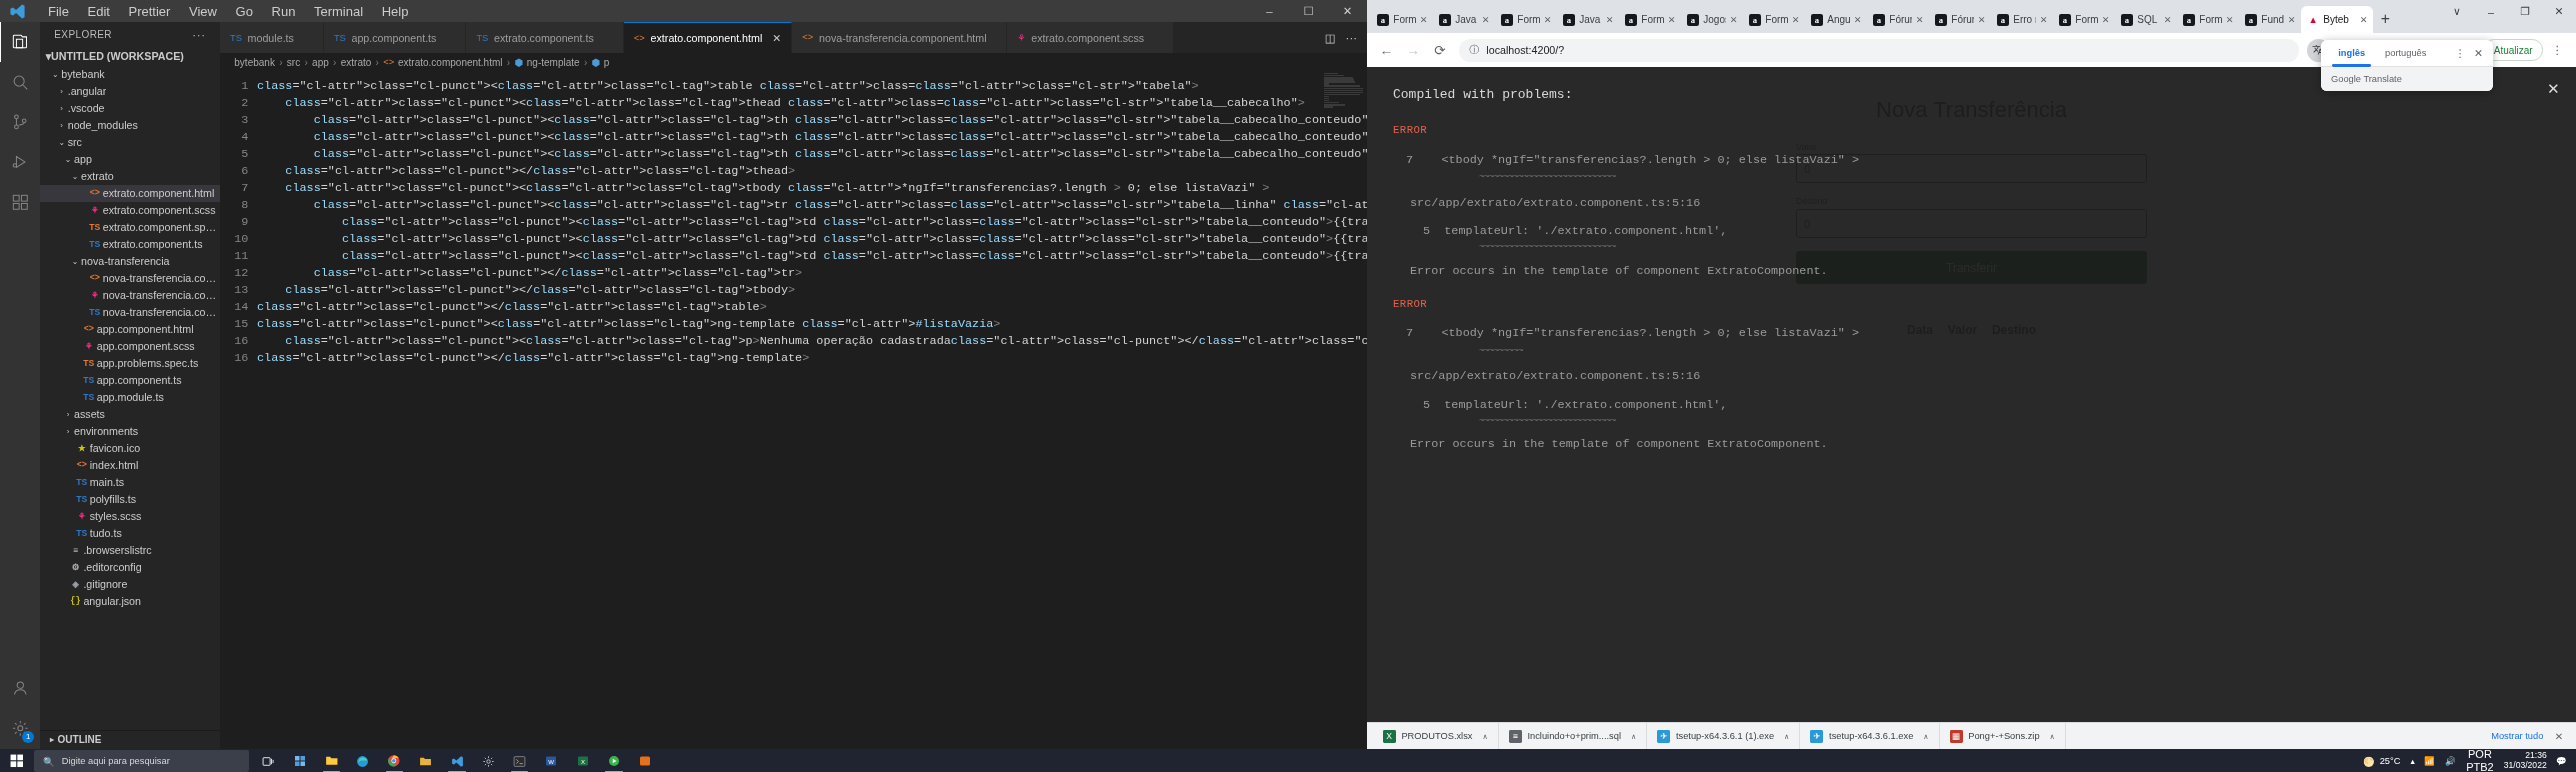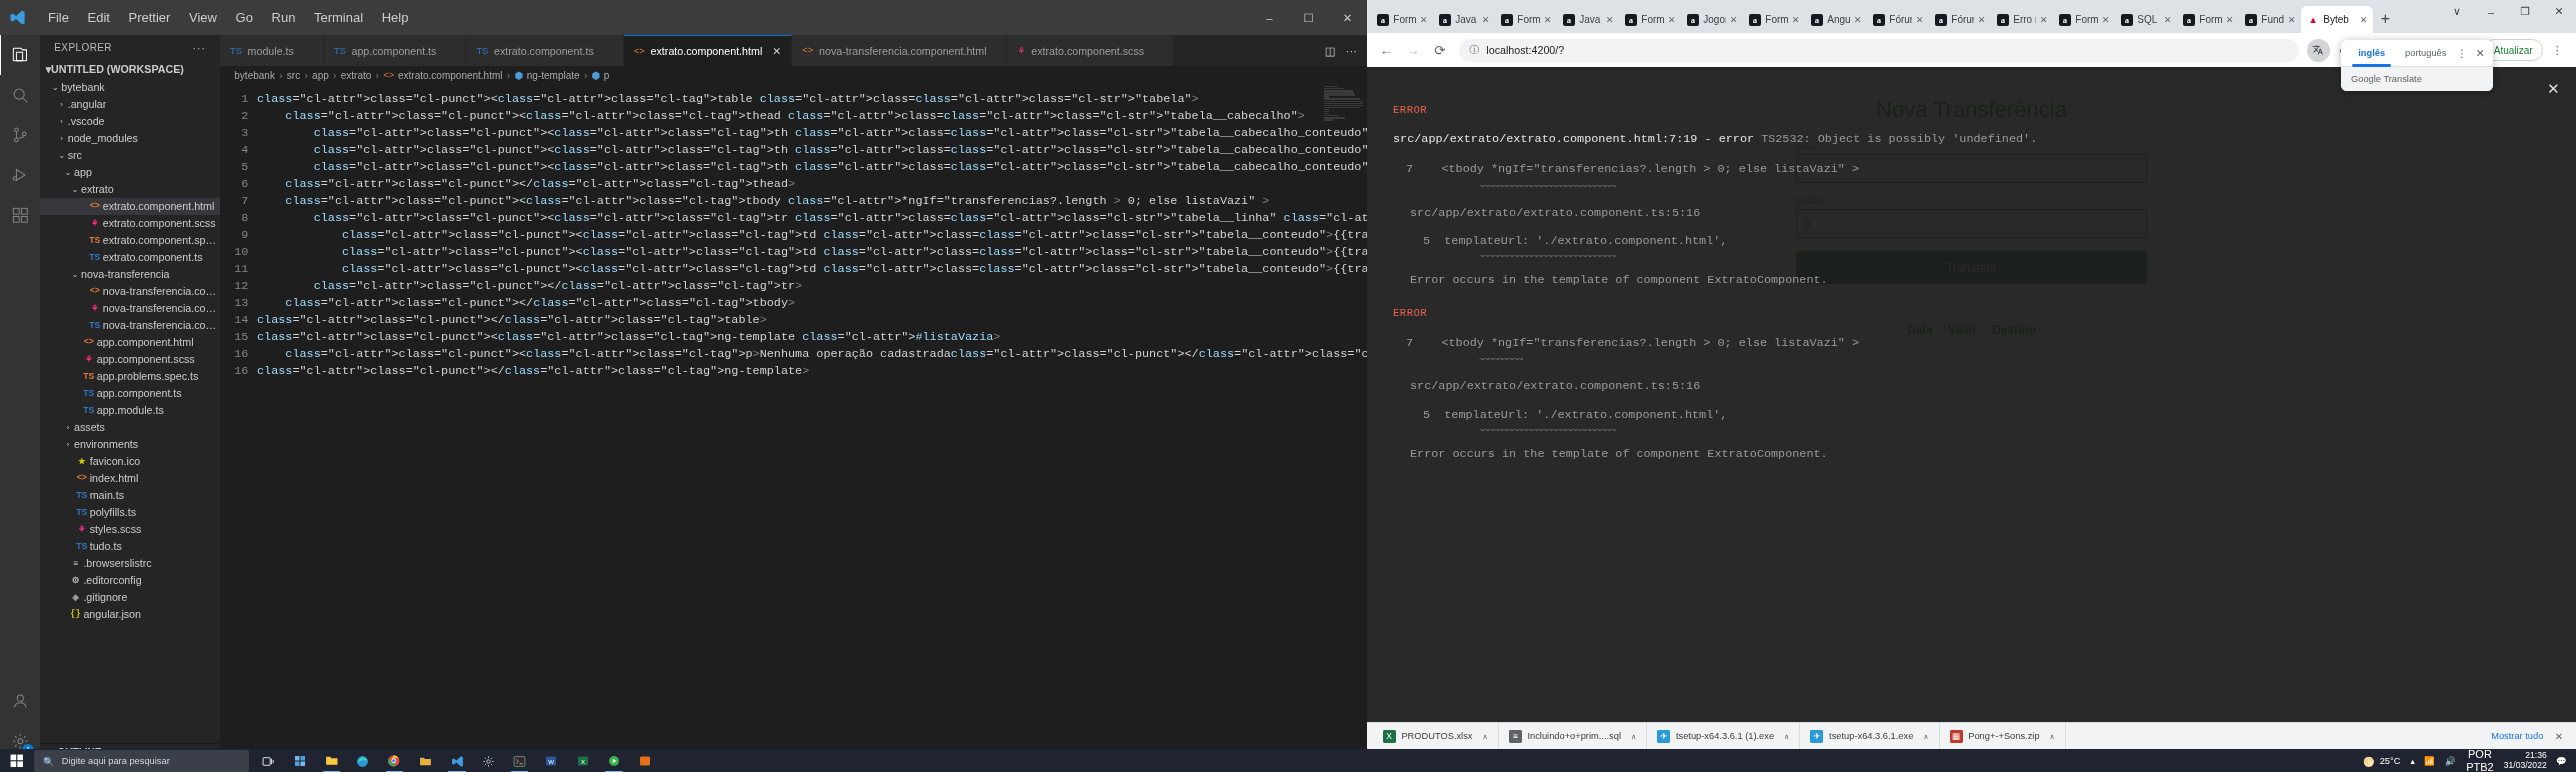--- a/index.html
+++ b/index.html
@@ -7,21 +7,21 @@
               font-family:"Liberation Sans", sans-serif; }
 
   
   #root { position:relative; width:2576px; height:773px; }
 
   
   #vscode { position:absolute; left:0; top:0; width:1367px; height:773px;
             background:#1e1e1e; color:#ccc; }
 
   
-  .vs-titlebar { height:35px; background:#3c3c3c; display:flex; align-items:center;
+  .vs-titlebar { height:22px; background:#3c3c3c; display:flex; align-items:center;
                  padding-left:7.2px; position:relative; }
   .vs-logo { width:21.5px; height:18.6px; display:flex; align-items:center; justify-content:center; }
   .vs-logo svg { width:17px; height:17px; }
   .vs-menu { display:flex; align-items:center; margin-left:10px; }
   .vs-menu .mi { color:#cccccc; font-size:13px; padding:2.1px 9.3px; white-space:nowrap; }
   .vs-title-center { position:absolute; left:0; right:0; text-align:center;
                      font-size:12px; color:#9d9d9d; pointer-events:none; }
   .vs-wincontrols { margin-left:auto; display:flex; height:26.5px; }
   .vs-wincontrols div { width:39px; display:flex; align-items:center; justify-content:center;
                         color:#ccc; font-size:11.4px; }
@@ -174,21 +174,21 @@
   .err-tag { color:#e36049; font-size:10.7px; letter-spacing:0.4px; margin:17px 0 13px; }
   .err-head { color:#e6e6e6; margin-bottom:13px; }
   .err-head .code { color:#9a9a9a; }
   .err-src { color:#9a9a9a; margin:0 0 1.4px 13px; }
   .err-squig { color:#7a7a7a; margin-left:86px; font-size:9.3px; letter-spacing:-0.7px; }
   .err-sub { color:#9a9a9a; margin:11.4px 0 0 17px; }
   .err-note { color:#9a9a9a; margin:8.6px 0 0 17px; }
   .err-close { position:absolute; right:17px; top:10px; font-size:18.6px; color:#ddd; }
 
   
-  .tr-popup { position:absolute; right:83px; top:40px; width:152px; background:#fff;
+  .tr-popup { position:absolute; right:83px; top:40px; width:172px; background:#fff;
               box-shadow:0 1.4px 8.6px rgba(0,0,0,.28); border-radius:5.7px; overflow:hidden;
               z-index:40; font-family:"Liberation Sans", sans-serif; }
   .tr-tabs { display:flex; align-items:center; height:27px; border-bottom:0.7px solid #e0e0e0;
              padding:0 7.2px; }
   .tr-tab { font-size:9.3px; color:#5f6368; padding:0 10px; height:27px; display:flex;
             align-items:center; position:relative; }
   .tr-tab.active { color:#1a73e8; font-weight:bold; }
   .tr-tab.active::after { content:""; position:absolute; left:4.3px; right:4.3px; bottom:0;
                           height:2.1px; background:#1a73e8; border-radius:1.4px; }
   .tr-icons { margin-left:auto; display:flex; gap:8.6px; color:#5f6368; font-size:10.7px;
@@ -781,24 +781,24 @@
             <td>Data</td>
             <td>Valor</td>
             <td>Destino</td>
           </tr>
               </tbody>
             </table>
         </div>
       </div>
 
       <div class="err-overlay">
+        <div class="title">Compiled with problems:</div>
         <div id="err-entries">
             <div>
               <div class="err-tag">ERROR</div>
-              <div class="err-head">src/app/extrato/extrato.component.html:7:19 - error <span class="code">TS2532: Object is possibly 'undefined'.</span></div>
               <div class="err-src">7&nbsp;&nbsp;&nbsp;&nbsp;&lt;tbody *ngIf="transferencias?.length &gt; 0; else listaVazi" &gt;</div>
               <div class="err-squig">~~~~~~~~~~~~~~~~~~~~~~~~~~~~</div>
               <div class="err-sub">src/app/extrato/extrato.component.ts:5:16</div>
               <div class="err-sub" style="margin-left:30px">5&nbsp;&nbsp;templateUrl: './extrato.component.html',</div>
               <div class="err-squig">~~~~~~~~~~~~~~~~~~~~~~~~~~~~</div>
               <div class="err-note">Error occurs in the template of component ExtratoComponent.</div>
             </div>
             <div>
               <div class="err-tag">ERROR</div>
               <div class="err-src">7&nbsp;&nbsp;&nbsp;&nbsp;&lt;tbody *ngIf="transferencias?.length &gt; 0; else listaVazi" &gt;</div>

